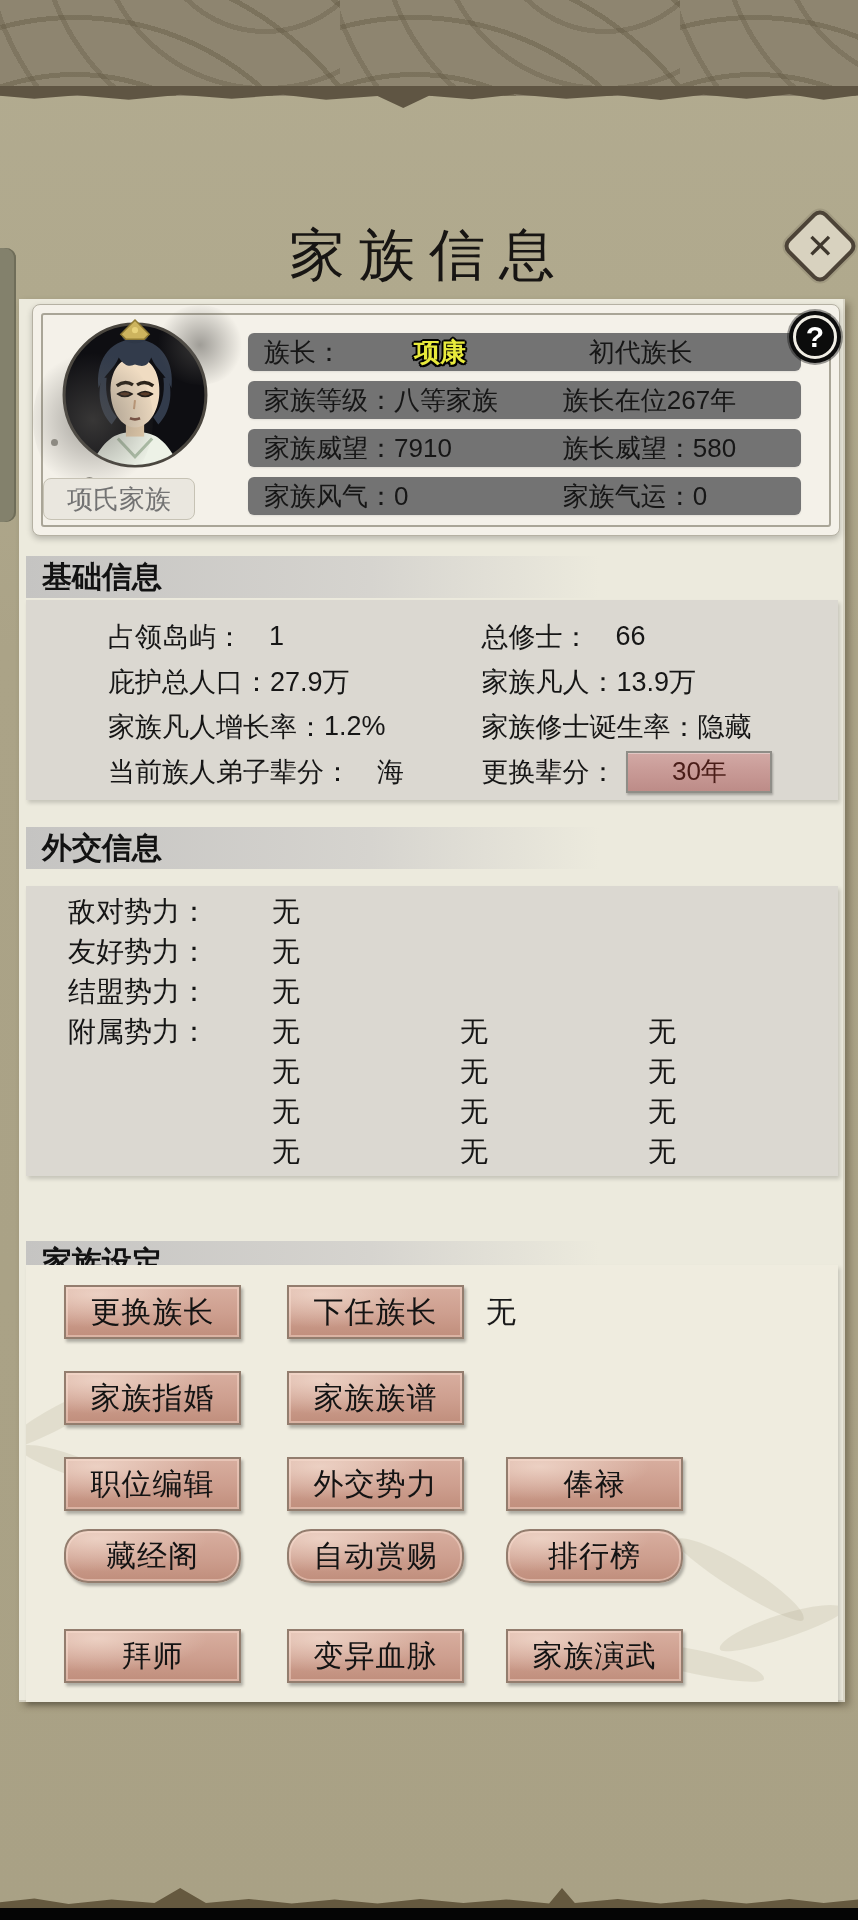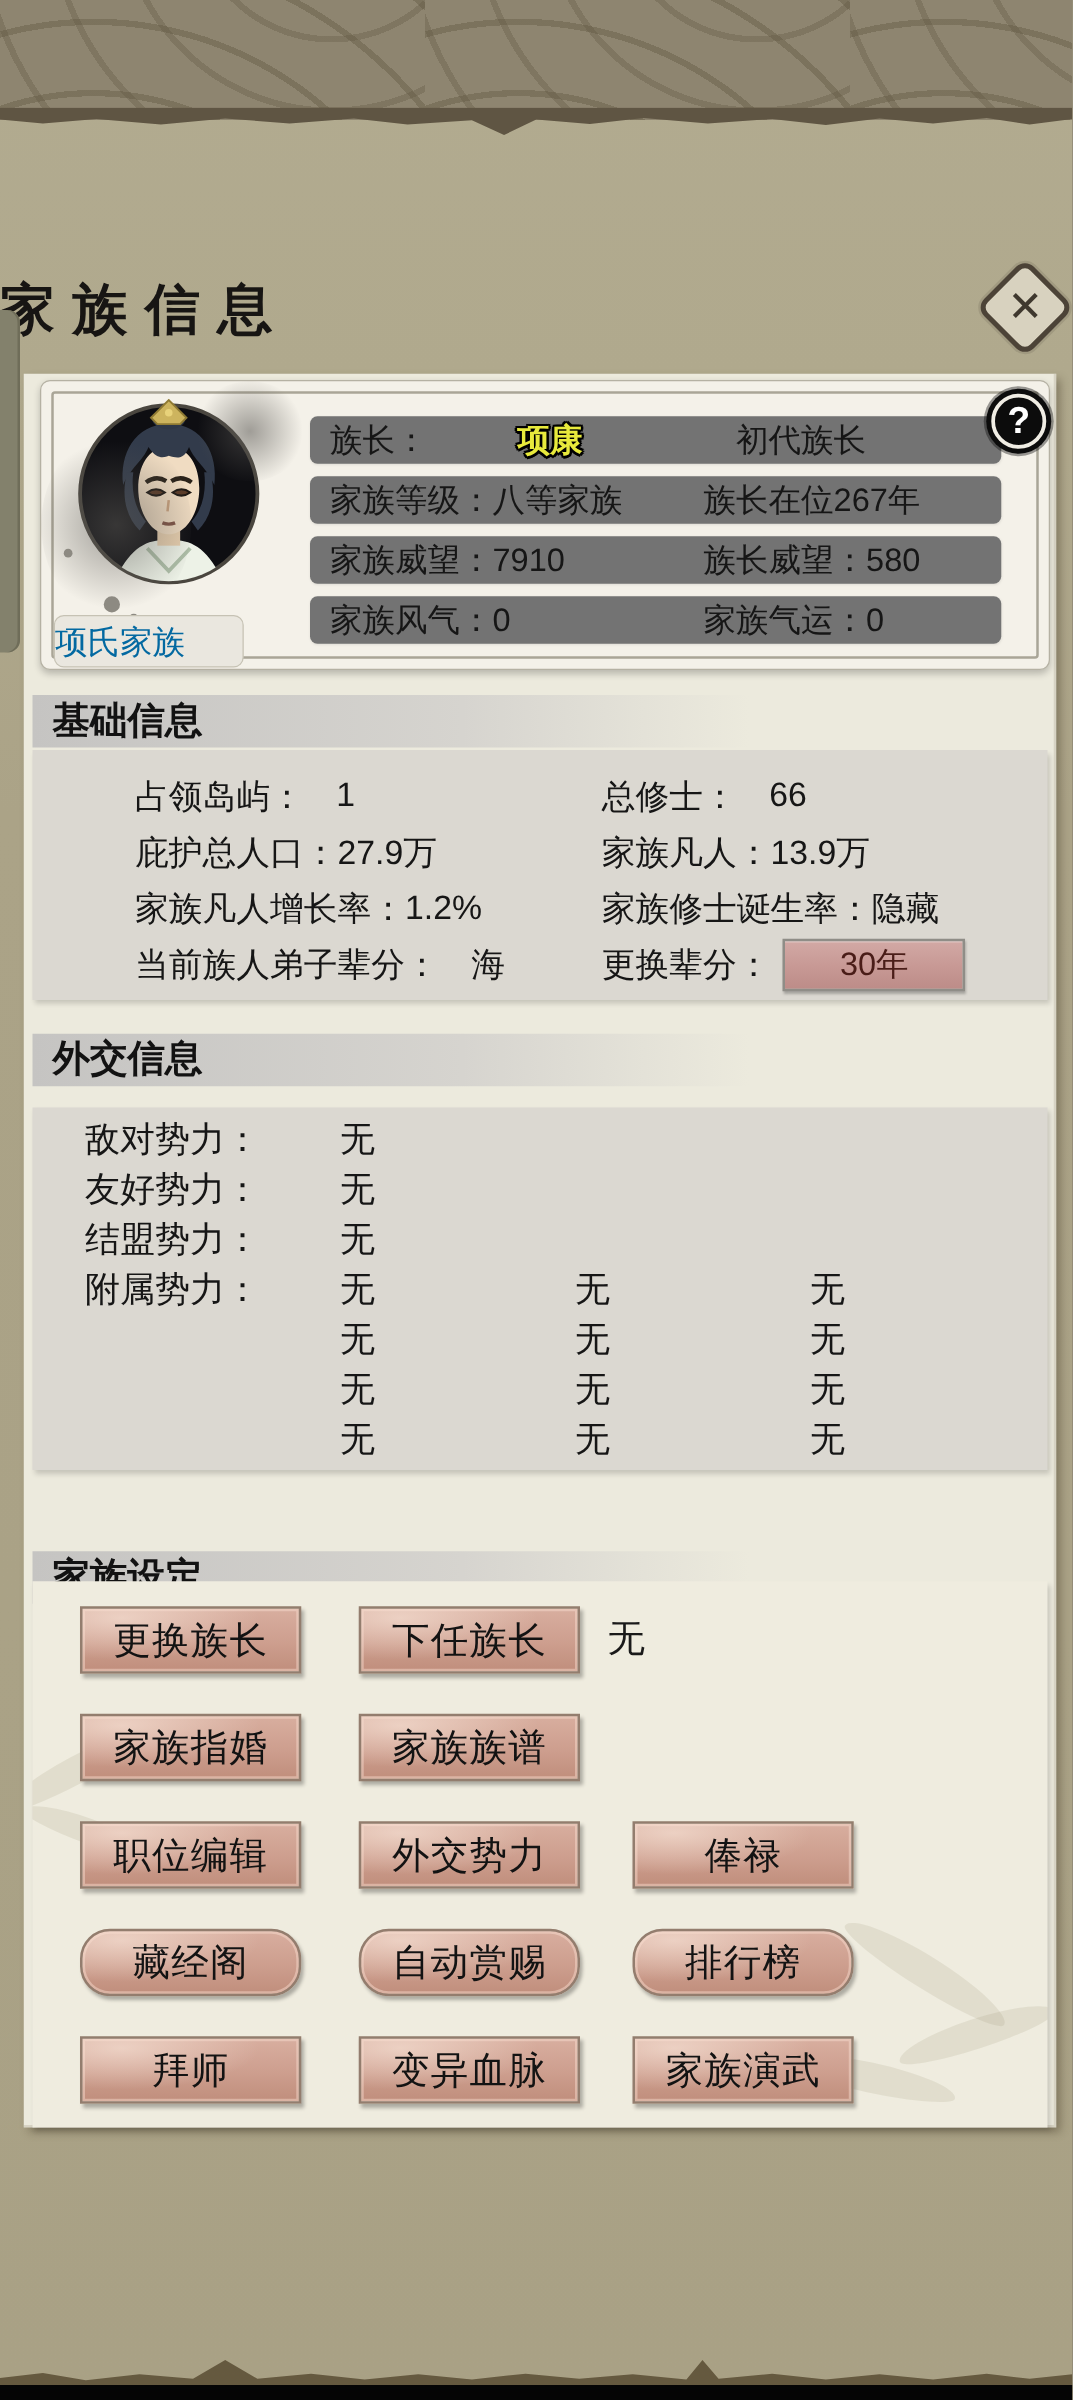--- a/index.html
+++ b/index.html
@@ -14,22 +14,22 @@
     background-size:340px 200px;}
   .torn-top{position:absolute;left:0;top:86px;width:858px;height:22px;background:#5f5543;
     clip-path:polygon(0 0,100% 0,100% 42%,96% 62%,92% 38%,87% 58%,82% 40%,77% 64%,72% 42%,66% 58%,
       60% 38%,55% 60%,50% 44%,47% 100%,44% 46%,38% 62%,33% 40%,27% 58%,21% 40%,15% 62%,9% 42%,4% 58%,0 44%);}
   .torn-bottom{position:absolute;left:0;top:1888px;width:858px;height:26px;background:#65593f;
     clip-path:polygon(0 55%,4% 40%,8% 62%,13% 44%,18% 58%,21% 0,24% 58%,29% 42%,34% 60%,39% 44%,
       44% 60%,49% 42%,54% 58%,59% 44%,64% 60%,65.5% 0,67% 58%,72% 42%,77% 60%,82% 44%,87% 60%,
       92% 42%,96% 58%,100% 44%,100% 100%,0 100%);}
   .black-strip{position:absolute;left:0;top:1908px;width:858px;height:12px;background:#050505;}
   
-  .page-title{position:absolute;left:0;top:218px;width:858px;text-align:left;font-size:44px;
-    font-weight:bold;letter-spacing:14px;color:#171513;font-family:"DejaVu Serif","Liberation Serif",serif;}
+  .page-title{position:absolute;left:0;top:218px;width:858px;text-align:center;font-size:56px;
+    font-weight:normal;letter-spacing:14px;color:#171513;font-family:"DejaVu Serif","Liberation Serif",serif;}
   .close-btn{position:absolute;left:792px;top:218px;width:48px;height:48px;background:#d8d2bf;
     border:4px solid #4c4337;border-radius:10px;transform:rotate(45deg);
     display:flex;align-items:center;justify-content:center;box-shadow:0 0 0 2px rgba(76,67,55,.15);cursor:pointer;}
   .close-x{transform:rotate(-45deg);font-size:34px;font-weight:bold;color:#3f382e;line-height:1;}
   .side-tab{position:absolute;left:0;top:248px;width:16px;height:274px;background:#83816c;
     border-radius:0 10px 10px 0;box-shadow:inset -2px 0 0 #6f6d59;cursor:pointer;}
   
   .panel{position:absolute;left:19px;top:299px;width:826px;height:1403px;background:#eceadd;
     box-shadow:4px 4px 7px rgba(55,45,25,.38), inset -2px -2px 0 rgba(120,110,85,.18);}
   
@@ -37,22 +37,22 @@
     border:1px solid #b5b1a3;border-radius:8px;box-shadow:0 3px 6px rgba(0,0,0,.22);}
   .card::before{content:'';position:absolute;inset:8px;border:2px solid #a9a597;border-radius:3px;pointer-events:none;}
   .avatar{position:absolute;left:26px;top:14px;width:152px;height:152px;cursor:pointer;}
   .avatar .splat{position:absolute;border-radius:50%;background:radial-gradient(circle,rgba(90,88,84,.55) 0%,rgba(90,88,84,0) 70%);}
   .sp1{left:-26px;top:26px;width:120px;height:150px;}
   .sp2{left:96px;top:-14px;width:90px;height:80px;}
   .dot{position:absolute;border-radius:50%;background:#8d8a82;}
   .d1{left:24px;top:158px;width:13px;height:13px;}
   .d2{left:44px;top:172px;width:8px;height:8px;}
   .d3{left:-8px;top:120px;width:7px;height:7px;}
-  .family-name{position:absolute;left:10px;top:187px;width:150px;height:40px;background:#eae7df;
-    border:1px solid #c6c2b4;border-radius:8px;text-align:left;line-height:40px;font-size:26px;color:#0369a1;}
+  .family-name{position:absolute;left:10px;top:173px;width:150px;height:40px;background:#eae7df;
+    border:1px solid #c6c2b4;border-radius:8px;text-align:center;line-height:40px;font-size:26px;color:#737373;}
   .info-rows{position:absolute;left:215px;top:28px;width:553px;}
   .crow{display:grid;grid-template-columns:47% 53%;align-items:center;height:38px;background:#737373;
     border-radius:6px;margin-bottom:10px;font-size:26px;padding:0 16px;box-shadow:0 1px 2px rgba(0,0,0,.08);}
   .crow .cell{display:flex;align-items:center;white-space:nowrap;}
   .crow .cell.r{padding-left:54px;}
   .crow1 .cell.r{padding-left:80px;}
   .leader-name{margin-left:72px;color:#e8ea3c;font-weight:bold;cursor:pointer;
     text-shadow:2px 0 #000,-2px 0 #000,0 2px #000,0 -2px #000,1.5px 1.5px #000,-1.5px -1.5px #000,1.5px -1.5px #000,-1.5px 1.5px #000;}
   .help-btn{position:absolute;left:756px;top:6px;width:52px;height:52px;border-radius:50%;background:#0c0c0c;
     display:flex;align-items:center;justify-content:center;cursor:pointer;box-shadow:0 0 0 2px rgba(12,12,12,.4);}
@@ -86,21 +86,21 @@
   .lf3{left:600px;top:385px;width:140px;height:24px;transform:rotate(12deg);}
   .lf4{left:-30px;top:140px;width:130px;height:22px;transform:rotate(-28deg);}
   .lf5{left:-10px;top:190px;width:110px;height:20px;transform:rotate(20deg);}
   .gbtn{position:absolute;width:177px;height:54px;box-sizing:border-box;border:2px solid #937d6e;
     background:radial-gradient(ellipse at 18% 15%,rgba(255,240,228,.55) 0%,rgba(255,240,228,0) 55%),
                linear-gradient(180deg,#d8ae9f 0%,#cd9e8e 55%,#c08e7c 100%);
     box-shadow:2px 3px 3px rgba(0,0,0,.28), inset 0 0 0 2px rgba(250,225,210,.45);
     display:flex;align-items:center;justify-content:center;font-size:30px;color:#131313;
     letter-spacing:1px;cursor:pointer;}
   .c1{left:38px;} .c2{left:261px;} .c3{left:480px;}
-  .r1{top:20px;} .r2{top:106px;} .r3{top:192px;} .r4{top:278px;border-radius:24px;} .r5{top:364px;}
+  .r1{top:20px;} .r2{top:106px;} .r3{top:192px;} .r4{top:264px;border-radius:24px;} .r5{top:364px;}
   .no-next{position:absolute;left:425px;top:20px;width:100px;height:54px;line-height:54px;
     text-align:center;font-size:30px;color:#1a1a1a;}
 </style>
 </head>
 <body>
 
 <div class="screen">
 
   <div class="wave-band"></div>
   <div class="torn-top"></div>

